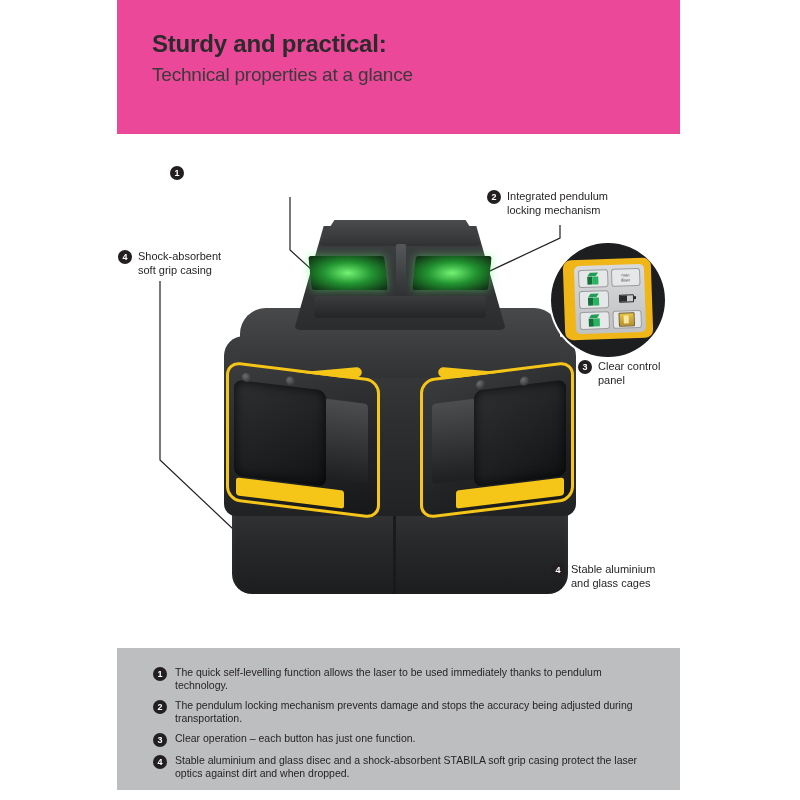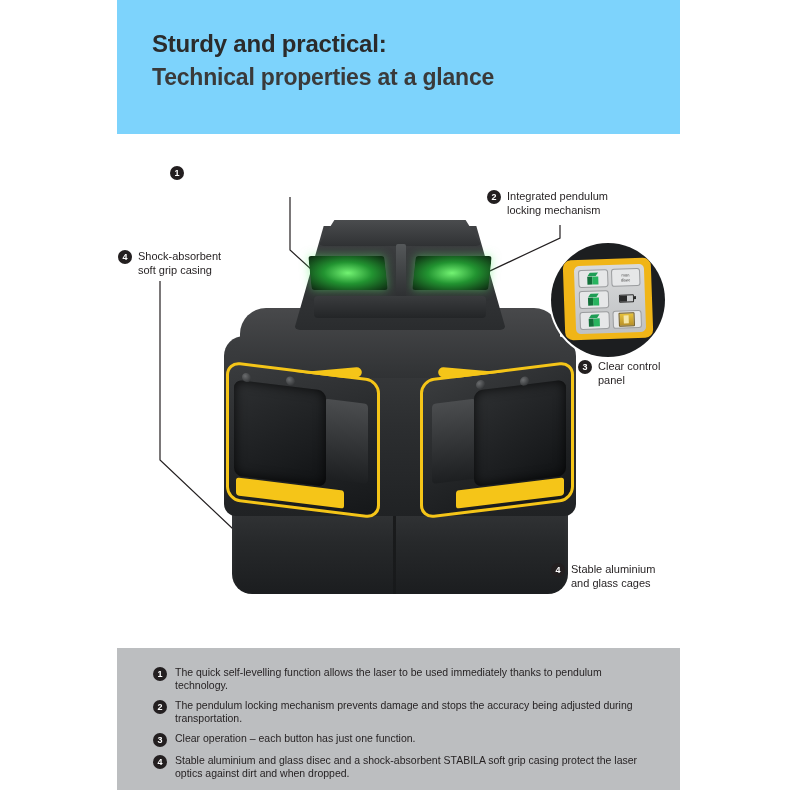--- a/index.html
+++ b/index.html
@@ -18,35 +18,35 @@
     position: absolute;
     left: 0; top: 0;
     width: 800px; height: 800px;
   }
 
   
   .header-band {
     position: absolute;
     left: 117px; top: 0;
     width: 563px; height: 134px;
-    background: #7dd3fc;
+    background: #ec4899;
   }
   .header-title {
     position: absolute;
     left: 35px; top: 30px;
     font-size: 24px;
     font-weight: bold;
     color: #2b2b2b;
     letter-spacing: -0.2px;
   }
   .header-subtitle {
     position: absolute;
     left: 35px; top: 64px;
-    font-size: 23px;
-    font-weight: bold;
+    font-size: 19px;
+    font-weight: normal;
     color: #3a3a3a;
     letter-spacing: -0.2px;
   }
 
   
   .stage {
     position: absolute;
     left: 0; top: 134px;
     width: 800px; height: 514px;
     background: #ffffff;

